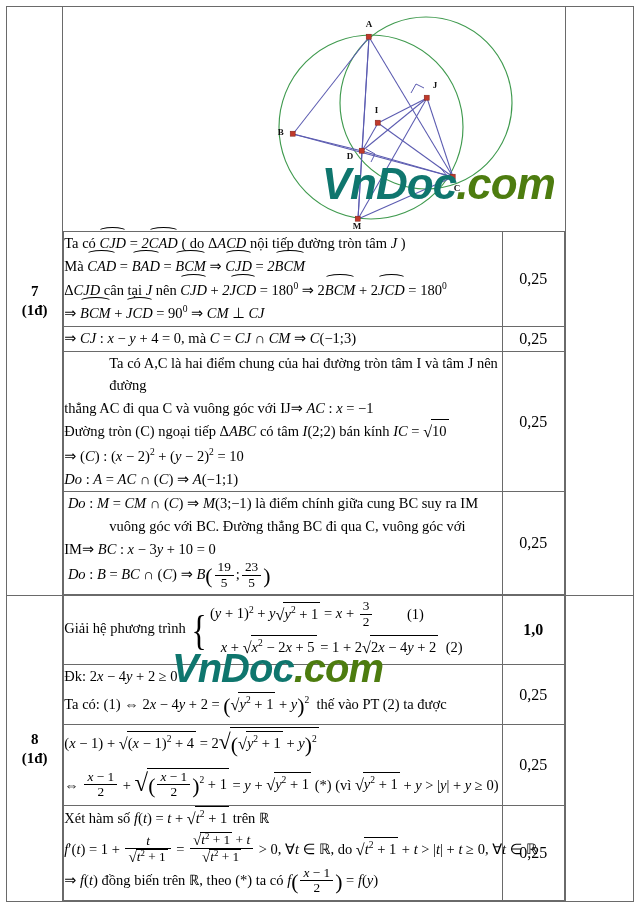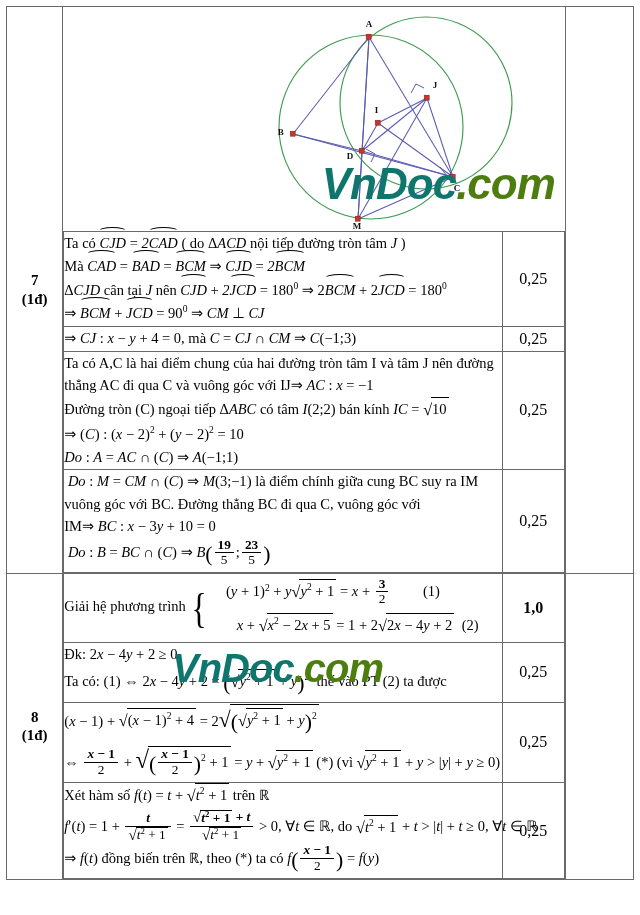--- a/index.html
+++ b/index.html
@@ -71,44 +71,44 @@
     border-top:1.1px solid #000;
     border-radius:60% 60% 0 0 / 100% 100% 0 0;
     border-left:1.1px solid transparent;border-right:1.1px solid transparent;
   }
   sup{font-size:.66em;vertical-align:super;line-height:0;}
 
   .frac{
     display:inline-block;vertical-align:-0.52em;text-align:center;
     font-size:.92em;line-height:1.08;margin:0 2px;
   }
-  .frac .num{display:block;padding:0 3px;font-weight:bold;}
+  .frac .num{display:block;padding:0 3px;}
   .frac .den{display:block;border-top:1.1px solid #000;padding:0 3px;}
 
   .sqrt{display:inline-block;white-space:nowrap;}
   .sqrt .rad{font-size:1.12em;vertical-align:-0.06em;}
   .sqrt .bar{
     display:inline-block;border-top:1.1px solid #000;
     padding:0 2px 0 1px;margin-left:-1px;
   }
   .big{font-size:1.5em;vertical-align:-0.18em;font-style:normal;}
   .paren{font-size:1.02em;}
 
   .brace{
     display:inline-block;font-size:2.9em;font-style:normal;
     vertical-align:middle;line-height:.86;font-weight:300;
     transform:scaleX(.75);margin:0 1px 0 3px;
   }
-  .syslines{display:inline-block;vertical-align:middle;margin-left:16px;}
+  .syslines{display:inline-block;vertical-align:middle;}
   .sysrow{display:block;white-space:nowrap;padding:3px 0;}
   .eqlabel{display:inline-block;font-style:normal;}
 
   .lbl{font-weight:normal;font-style:normal;}
   .ln{display:block;white-space:nowrap;}
-  .ln.wrap{white-space:normal;}
+  .ln.wrap{white-space:normal;padding-left:45px;}
 
   
   .figwrap{position:absolute;left:0;top:0;width:500px;height:224px;}
   .ptlabel{
     position:absolute;font-weight:bold;font-size:9px;
     font-family:"Liberation Serif",serif;color:#111;
   }
 
   
   .wm{

